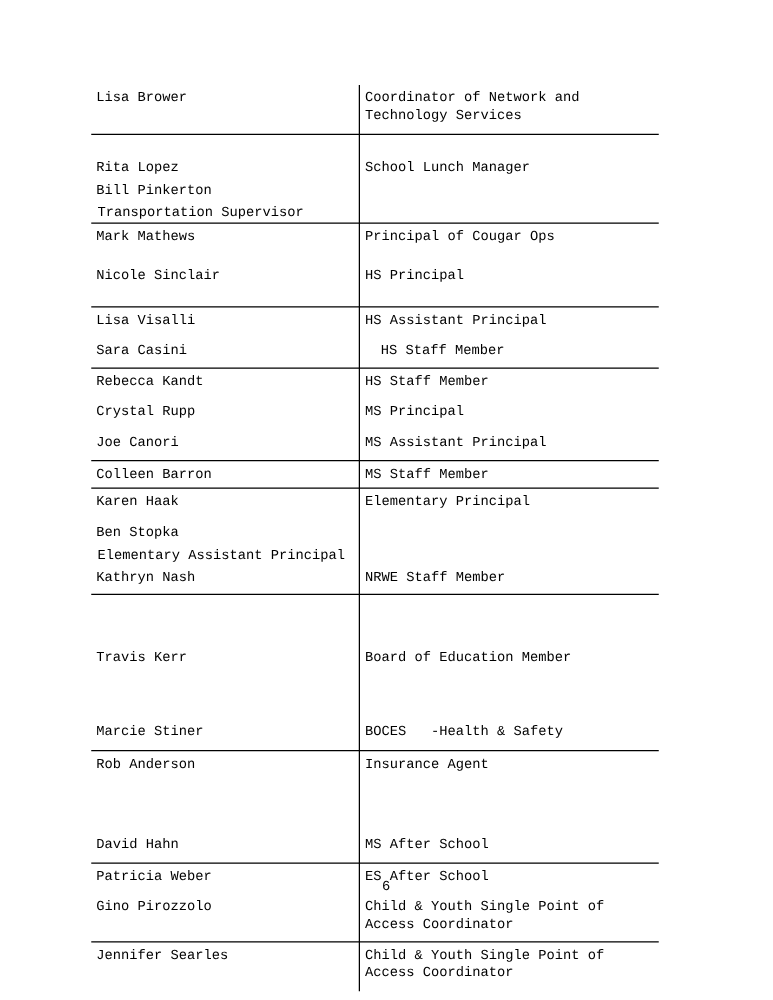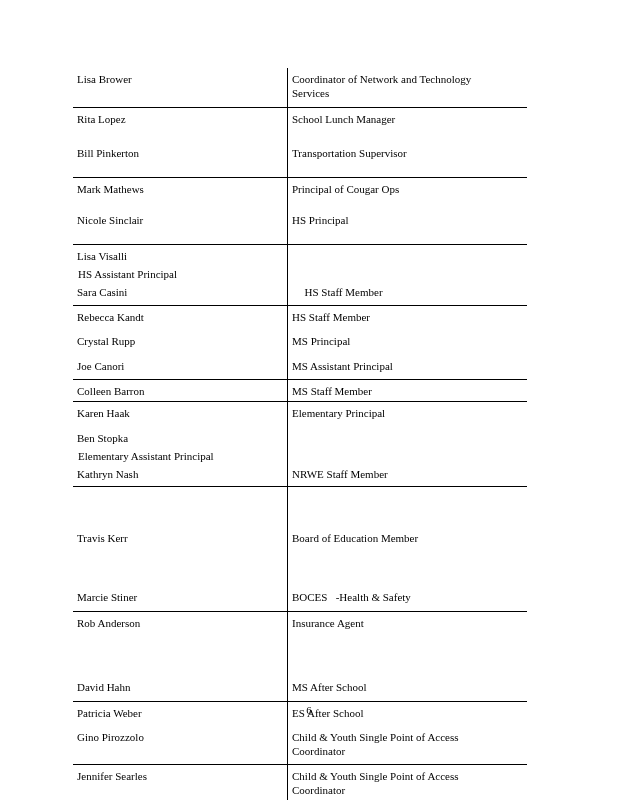--- a/index.html
+++ b/index.html
@@ -5,21 +5,21 @@
   html, body {
     margin: 0;
     padding: 0;
     background: #ffffff;
   }
   .page {
     position: relative;
     width: 618px;
     height: 800px;
     background: #ffffff;
-    font-family: Liberation Serif, serif;
+    font-family: Liberation Mono, monospace;
     font-size: 11px;
     color: #000000;
     overflow: hidden;
   }
   .staff-table {
     position: absolute;
     left: 73px;
     top: 68px;
     width: 454px;
   }
@@ -75,41 +75,41 @@
   <div class="staff-table">
     <div class="vline"></div>
     <div id="groups">
         <div class="group">
           <div class="row" style="min-height: 39px;">
             <div class="cell name">Lisa Brower</div>
             <div class="cell title">Coordinator of Network and Technology Services</div>
           </div>
         </div>
         <div class="group">
-          <div class="row" style="min-height: 34px;">
+          <div class="row" style="min-height: 34px; align-items: flex-end;">
             <div class="cell name">Rita Lopez</div>
             <div class="cell title">School Lunch Manager</div>
           </div>
-          <div class="row" style="min-height: 35px;">
+          <div class="row" style="min-height: 35px; flex-direction: column;">
             <div class="cell name">Bill Pinkerton</div>
             <div class="cell title">Transportation Supervisor</div>
           </div>
         </div>
         <div class="group">
           <div class="row" style="min-height: 31px;">
             <div class="cell name">Mark Mathews</div>
             <div class="cell title">Principal of Cougar Ops</div>
           </div>
           <div class="row" style="min-height: 35px;">
             <div class="cell name">Nicole Sinclair</div>
             <div class="cell title">HS Principal</div>
           </div>
         </div>
         <div class="group">
-          <div class="row" style="min-height: 24px; flex-direction: column;">
+          <div class="row" style="min-height: 24px;">
             <div class="cell name">Lisa Visalli</div>
             <div class="cell title">HS Assistant Principal</div>
           </div>
           <div class="row" style="min-height: 24px; gap: 25px;">
             <div class="cell name">Sara Casini</div>
             <div class="cell title">HS Staff Member</div>
           </div>
         </div>
         <div class="group">
           <div class="row" style="min-height: 24px;">

